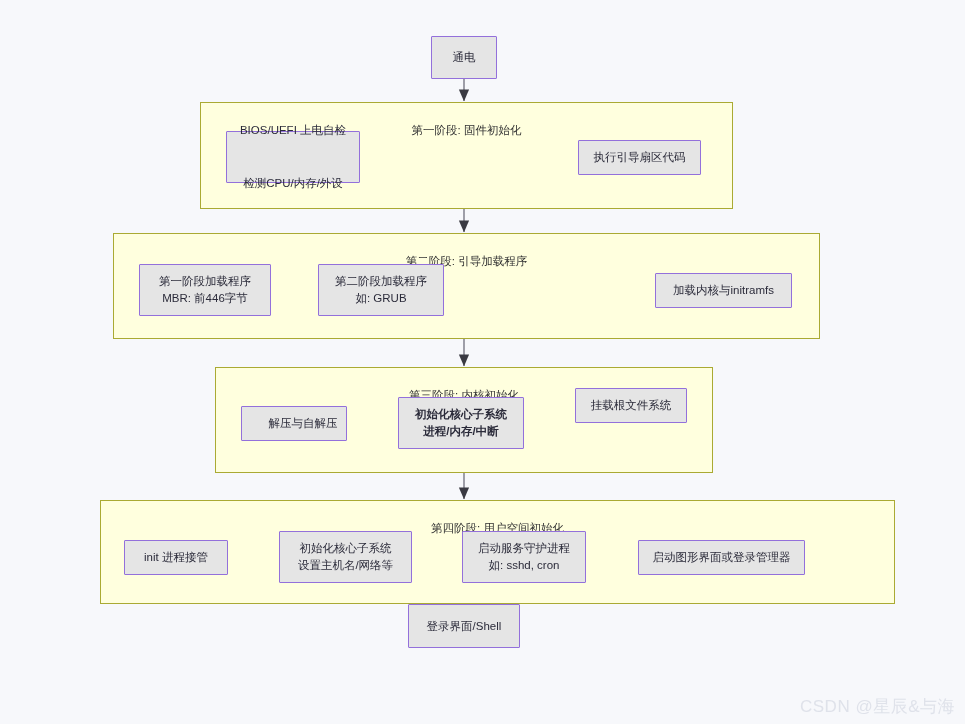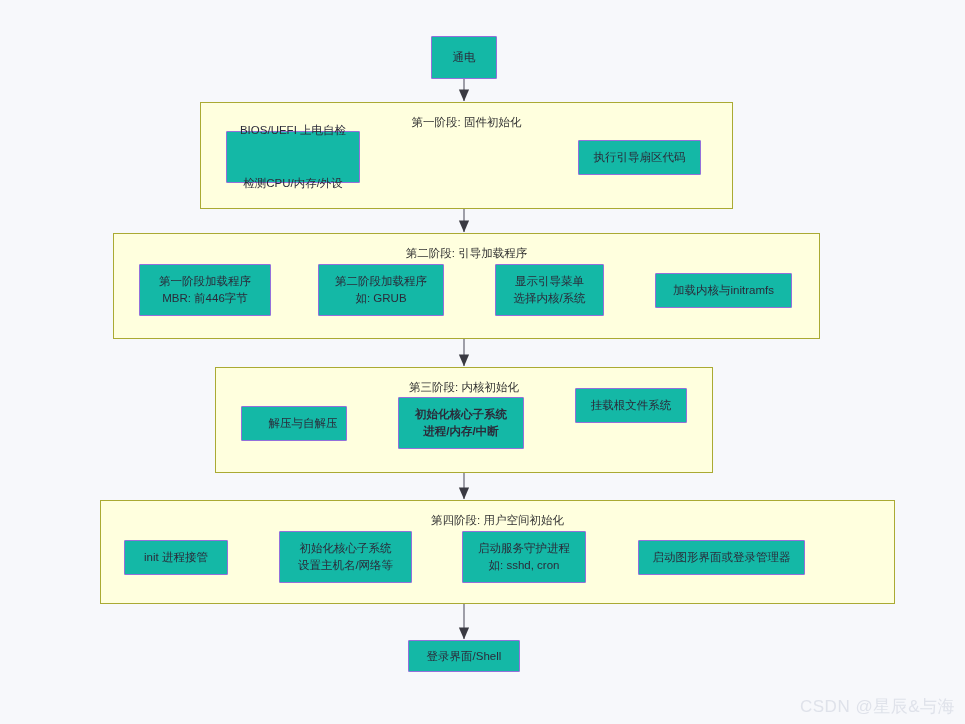--- a/index.html
+++ b/index.html
@@ -30,30 +30,30 @@
   .stage {
     position: absolute;
     background: #ffffde;
     border: 1px solid #aaaa33;
     box-sizing: border-box;
   }
   .stage-label {
     position: absolute;
     left: 0;
     right: 0;
-    top: 12px;
+    top: 20px;
     text-align: center;
     font-size: 11.5px;
     color: #333333;
     line-height: 14px;
     white-space: nowrap;
   }
   .node {
     position: absolute;
-    background: #14b8a6;
+    background: #e5e5e5;
     border: 1px solid #9370db;
     box-sizing: border-box;
     display: flex;
     flex-direction: column;
     align-items: center;
     justify-content: center;
     color: #2b2b3a;
     font-size: 11.5px;
     line-height: 17px;
     text-align: center;
@@ -128,24 +128,20 @@
     <div class="stage-label">第二阶段: 引导加载程序</div>
   </div>
   <div class="node" style="left:139px; top:264px; width:132px; height:52px;">
     <span>第一阶段加载程序</span>
     <span class="line2">MBR: 前446字节</span>
   </div>
   <div class="node" style="left:318px; top:264px; width:126px; height:52px;">
     <span>第二阶段加载程序</span>
     <span class="line2">如: GRUB</span>
   </div>
-  <div class="node" style="left:495px; top:264px; width:109px; height:52px;">
-    <span>显示引导菜单</span>
-    <span class="line2">选择内核/系统</span>
-  </div>
   <div class="node" style="left:655px; top:273px; width:137px; height:35px;">
     <span>加载内核与initramfs</span>
   </div>
 
   <div class="stage" style="left:215px; top:367px; width:498px; height:106px;">
     <div class="stage-label">第三阶段: 内核初始化</div>
   </div>
   <div class="node" style="left:241px; top:406px; width:106px; height:35px;padding-left:18px;">
     <span>解压与自解压</span>
   </div>
@@ -168,18 +164,18 @@
     <span class="line2">设置主机名/网络等</span>
   </div>
   <div class="node" style="left:462px; top:531px; width:124px; height:52px;">
     <span>启动服务守护进程</span>
     <span class="line2">如: sshd, cron</span>
   </div>
   <div class="node" style="left:638px; top:540px; width:167px; height:35px;">
     <span>启动图形界面或登录管理器</span>
   </div>
 
-  <div class="node" style="left:408px; top:640px; width:112px; height:32px;">
+  <div class="node" style="left:408px; top:604px; width:112px; height:44px;">
     <span>登录界面/Shell</span>
   </div>
 
   <div class="watermark">CSDN @星辰&amp;与海</div>
 </div>
 
 </body></html>

